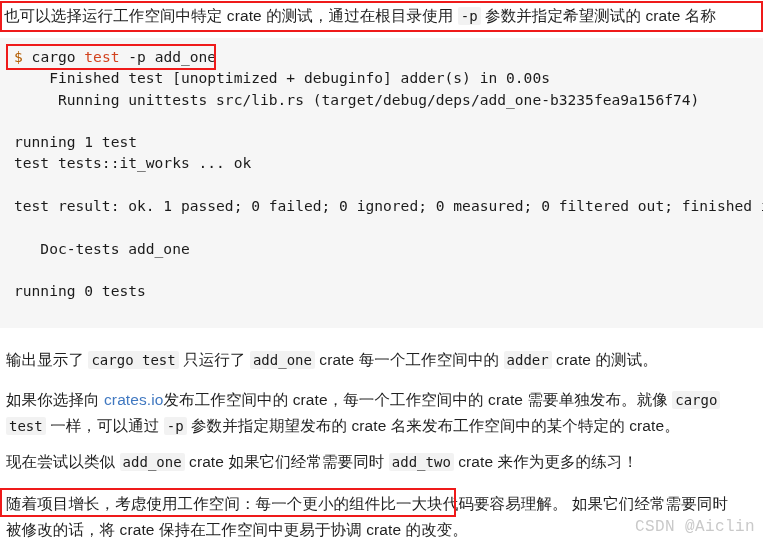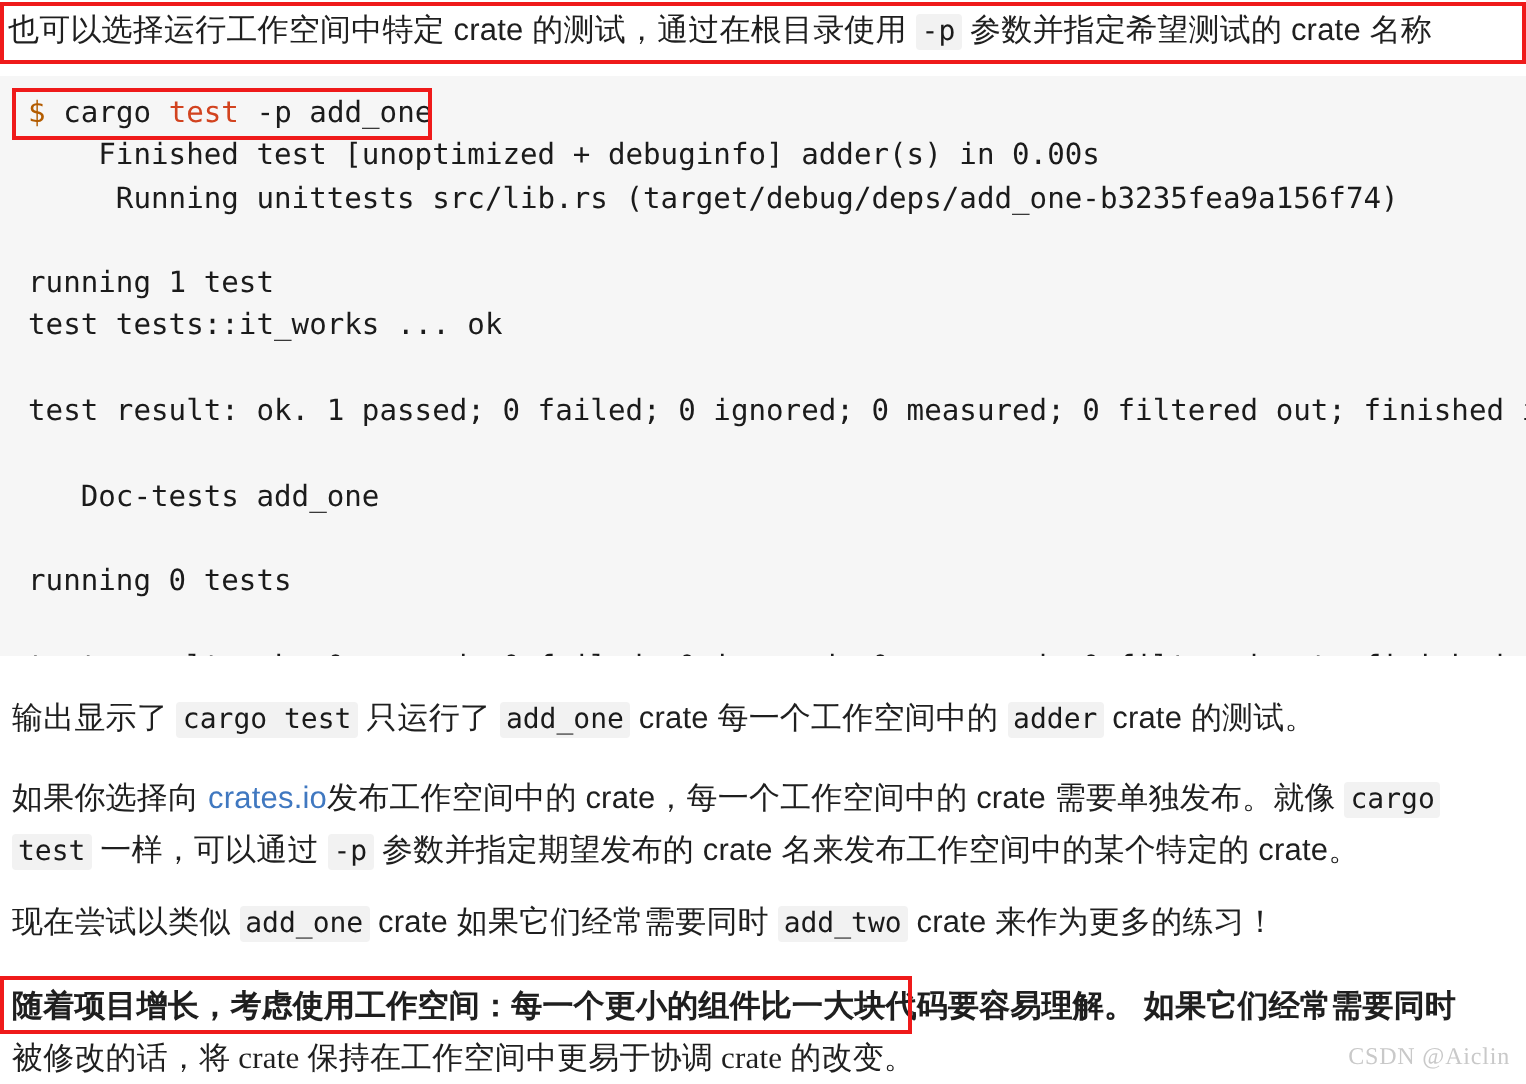--- a/index.html
+++ b/index.html
@@ -80,24 +80,24 @@
   .tok-prompt { color: #b35c00; }
   .tok-cmd    { color: #1b1b1b; }
   .tok-kw     { color: #d2431f; }
   .tok-arg    { color: #1b1b1b; }
 
   
   .watermark {
     position: absolute;
     right: 8px;
     bottom: 6px;
-    font-size: 12px;
+    font-size: 16px;
     color: #c9c9c9;
     letter-spacing: 0.4px;
-    font-family: Liberation Serif, serif;
+    font-family: Liberation Mono, monospace;
   }
 </style>
 </head>
 <body>
 
 <div class="page">
 
   <div class="para" style="left:4px; top:4px; font-size:15.5px;">
     <span>也可以选择运行工作空间中特定 crate 的测试，通过在根目录使用 </span><span class="ic">-p</span><span> 参数并指定希望测试的 crate 名称</span>
   </div>
@@ -133,24 +133,24 @@
   </div>
 
   <div class="para" style="left:6px; top:414px;">
     <span class="ic">test</span><span> 一样，可以通过 </span><span class="ic">-p</span><span> 参数并指定期望发布的 crate 名来发布工作空间中的某个特定的 crate。</span>
   </div>
 
   <div class="para" style="left:6px; top:450px;">
     <span>现在尝试以类似 </span><span class="ic">add_one</span><span> crate 如果它们经常需要同时 </span><span class="ic">add_two</span><span> crate 来作为更多的练习！</span>
   </div>
 
-  <div class="para" style="left:6px; top:492px;font-weight:bold;">
+  <div class="para" style="left:6px; top:492px;">
     <span>随着项目增长，考虑使用工作空间：每一个更小的组件比一大块代码要容易理解。</span><span> 如果它们经常需要同时</span>
   </div>
   <div class="redbox" style="left:0px; top:488px; width:456px; height:29px;"></div>
 
-  <div class="para" style="left:6px; top:518px;font-family:Liberation Serif, serif;">
+  <div class="para" style="left:6px; top:518px;">
     <span>被修改的话，将 crate 保持在工作空间中更易于协调 crate 的改变。</span>
   </div>
 
   <div class="watermark">CSDN @Aiclin</div>
 
 </div>
 
 </body></html>

